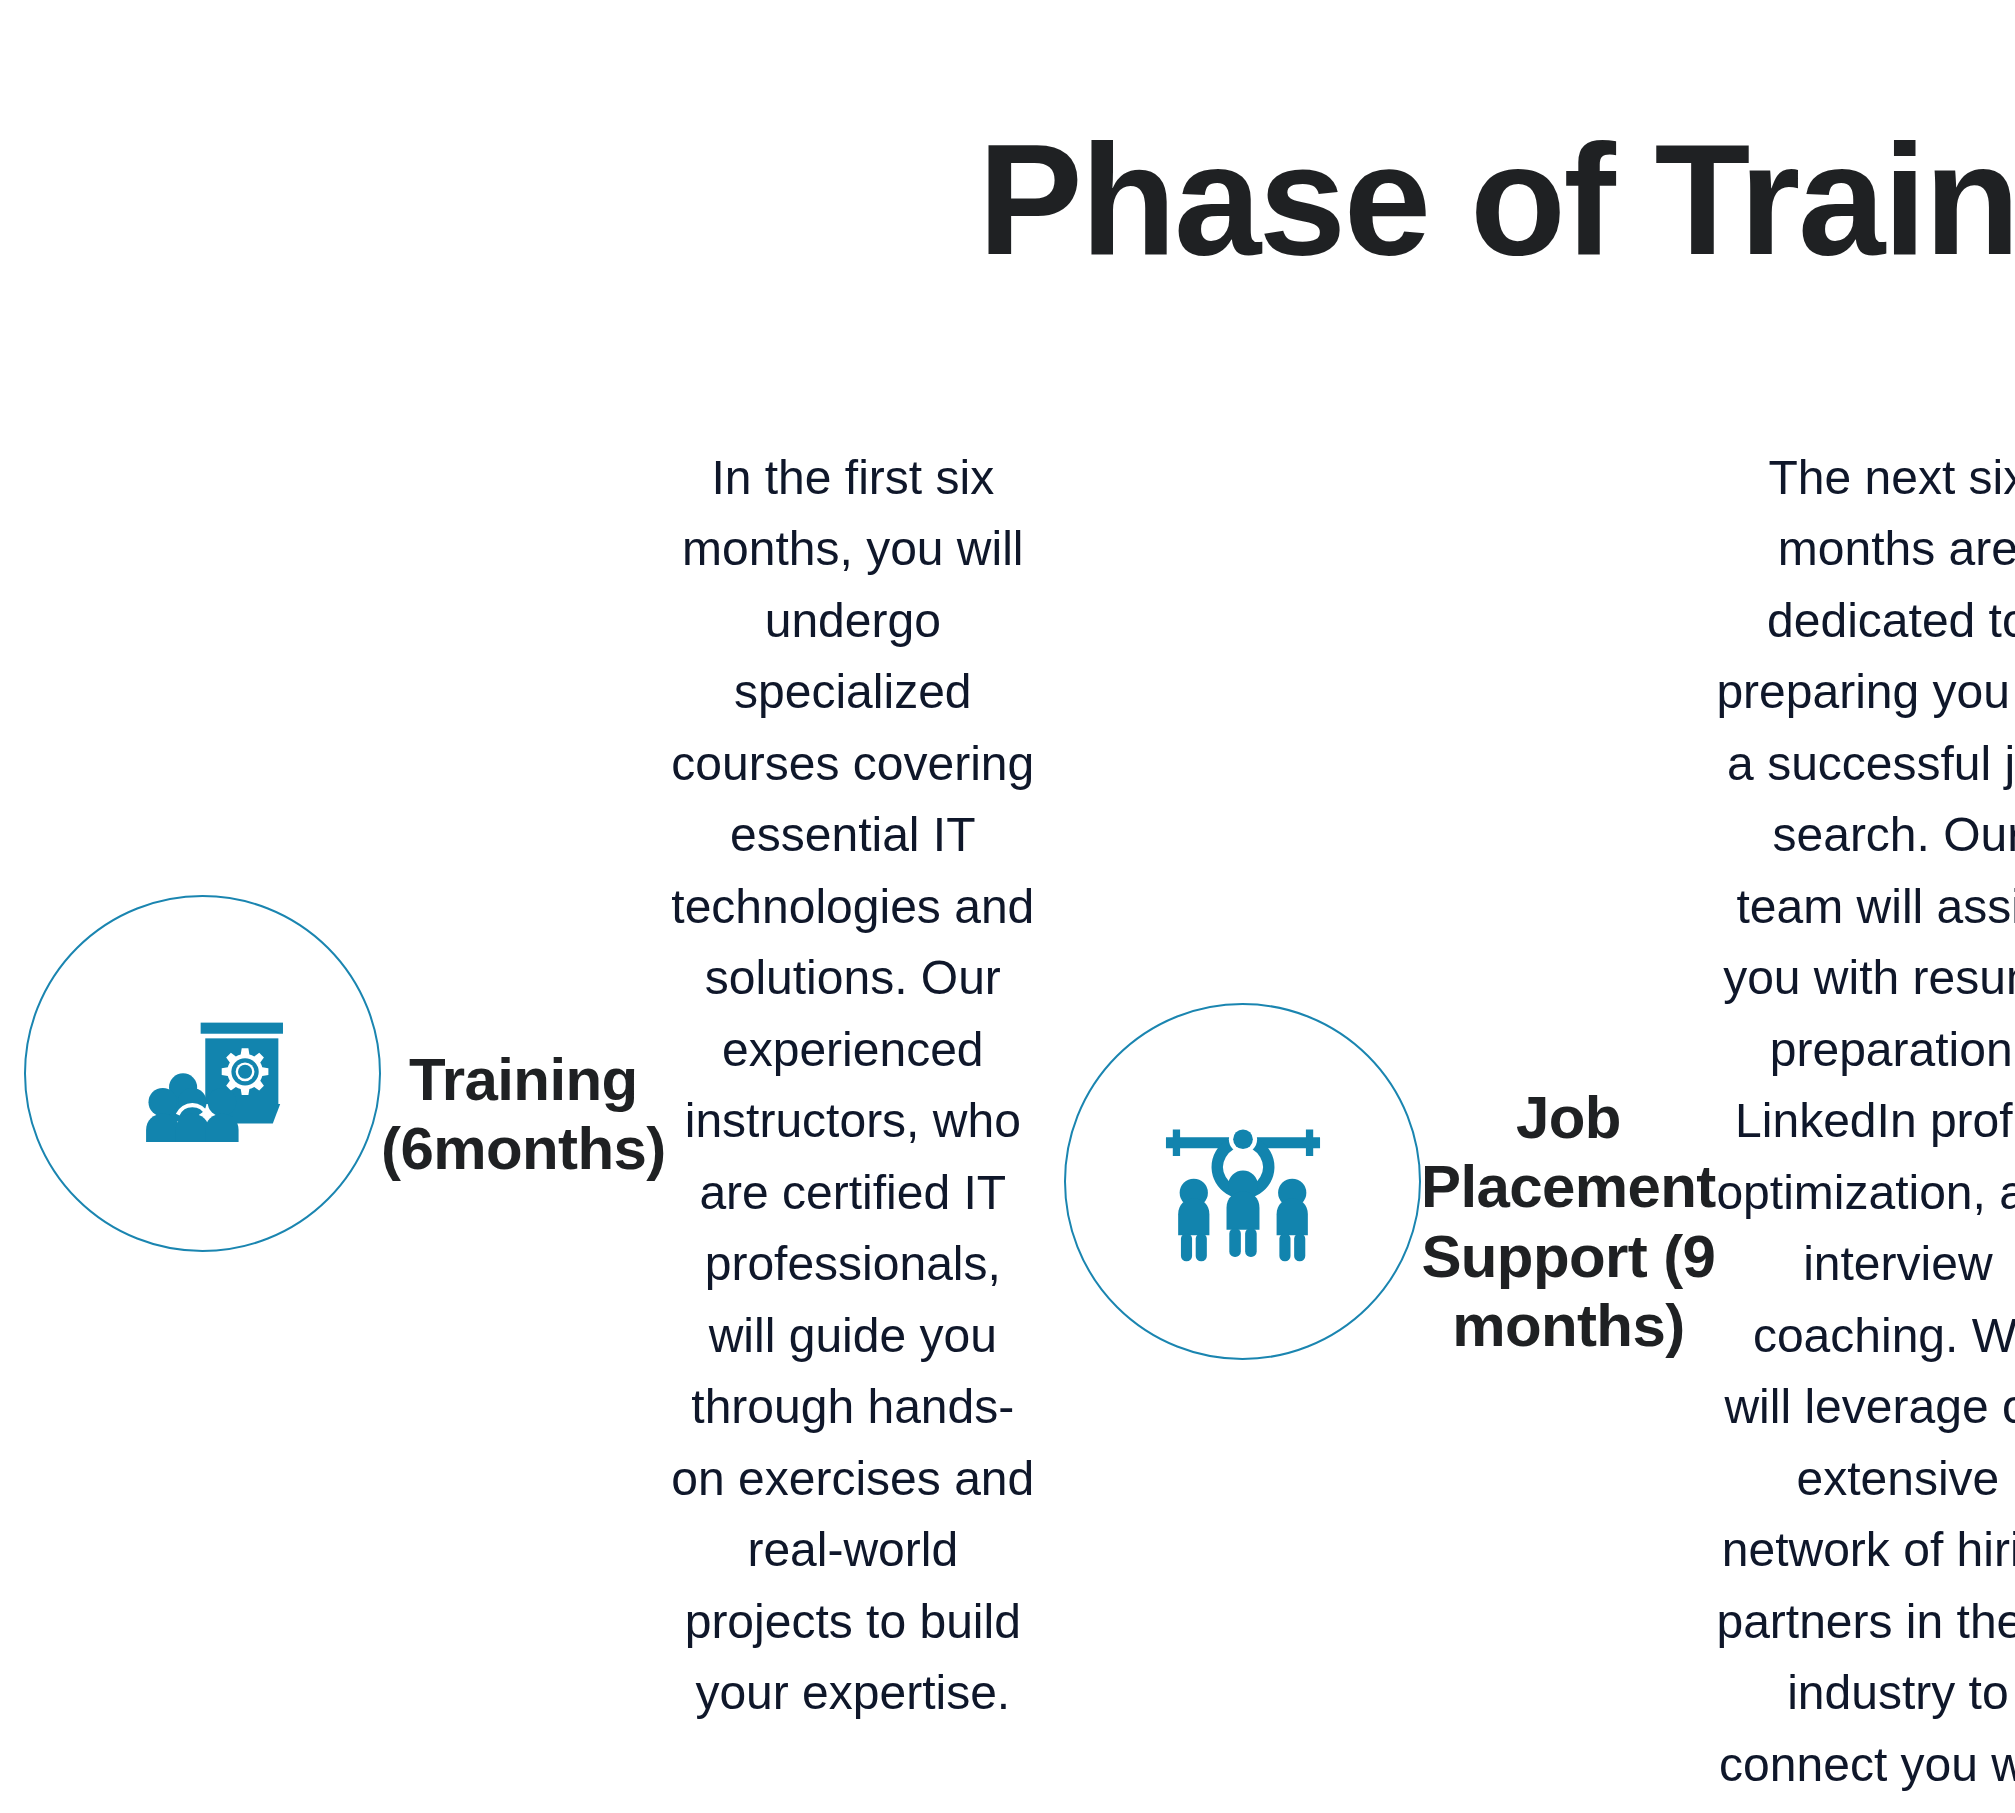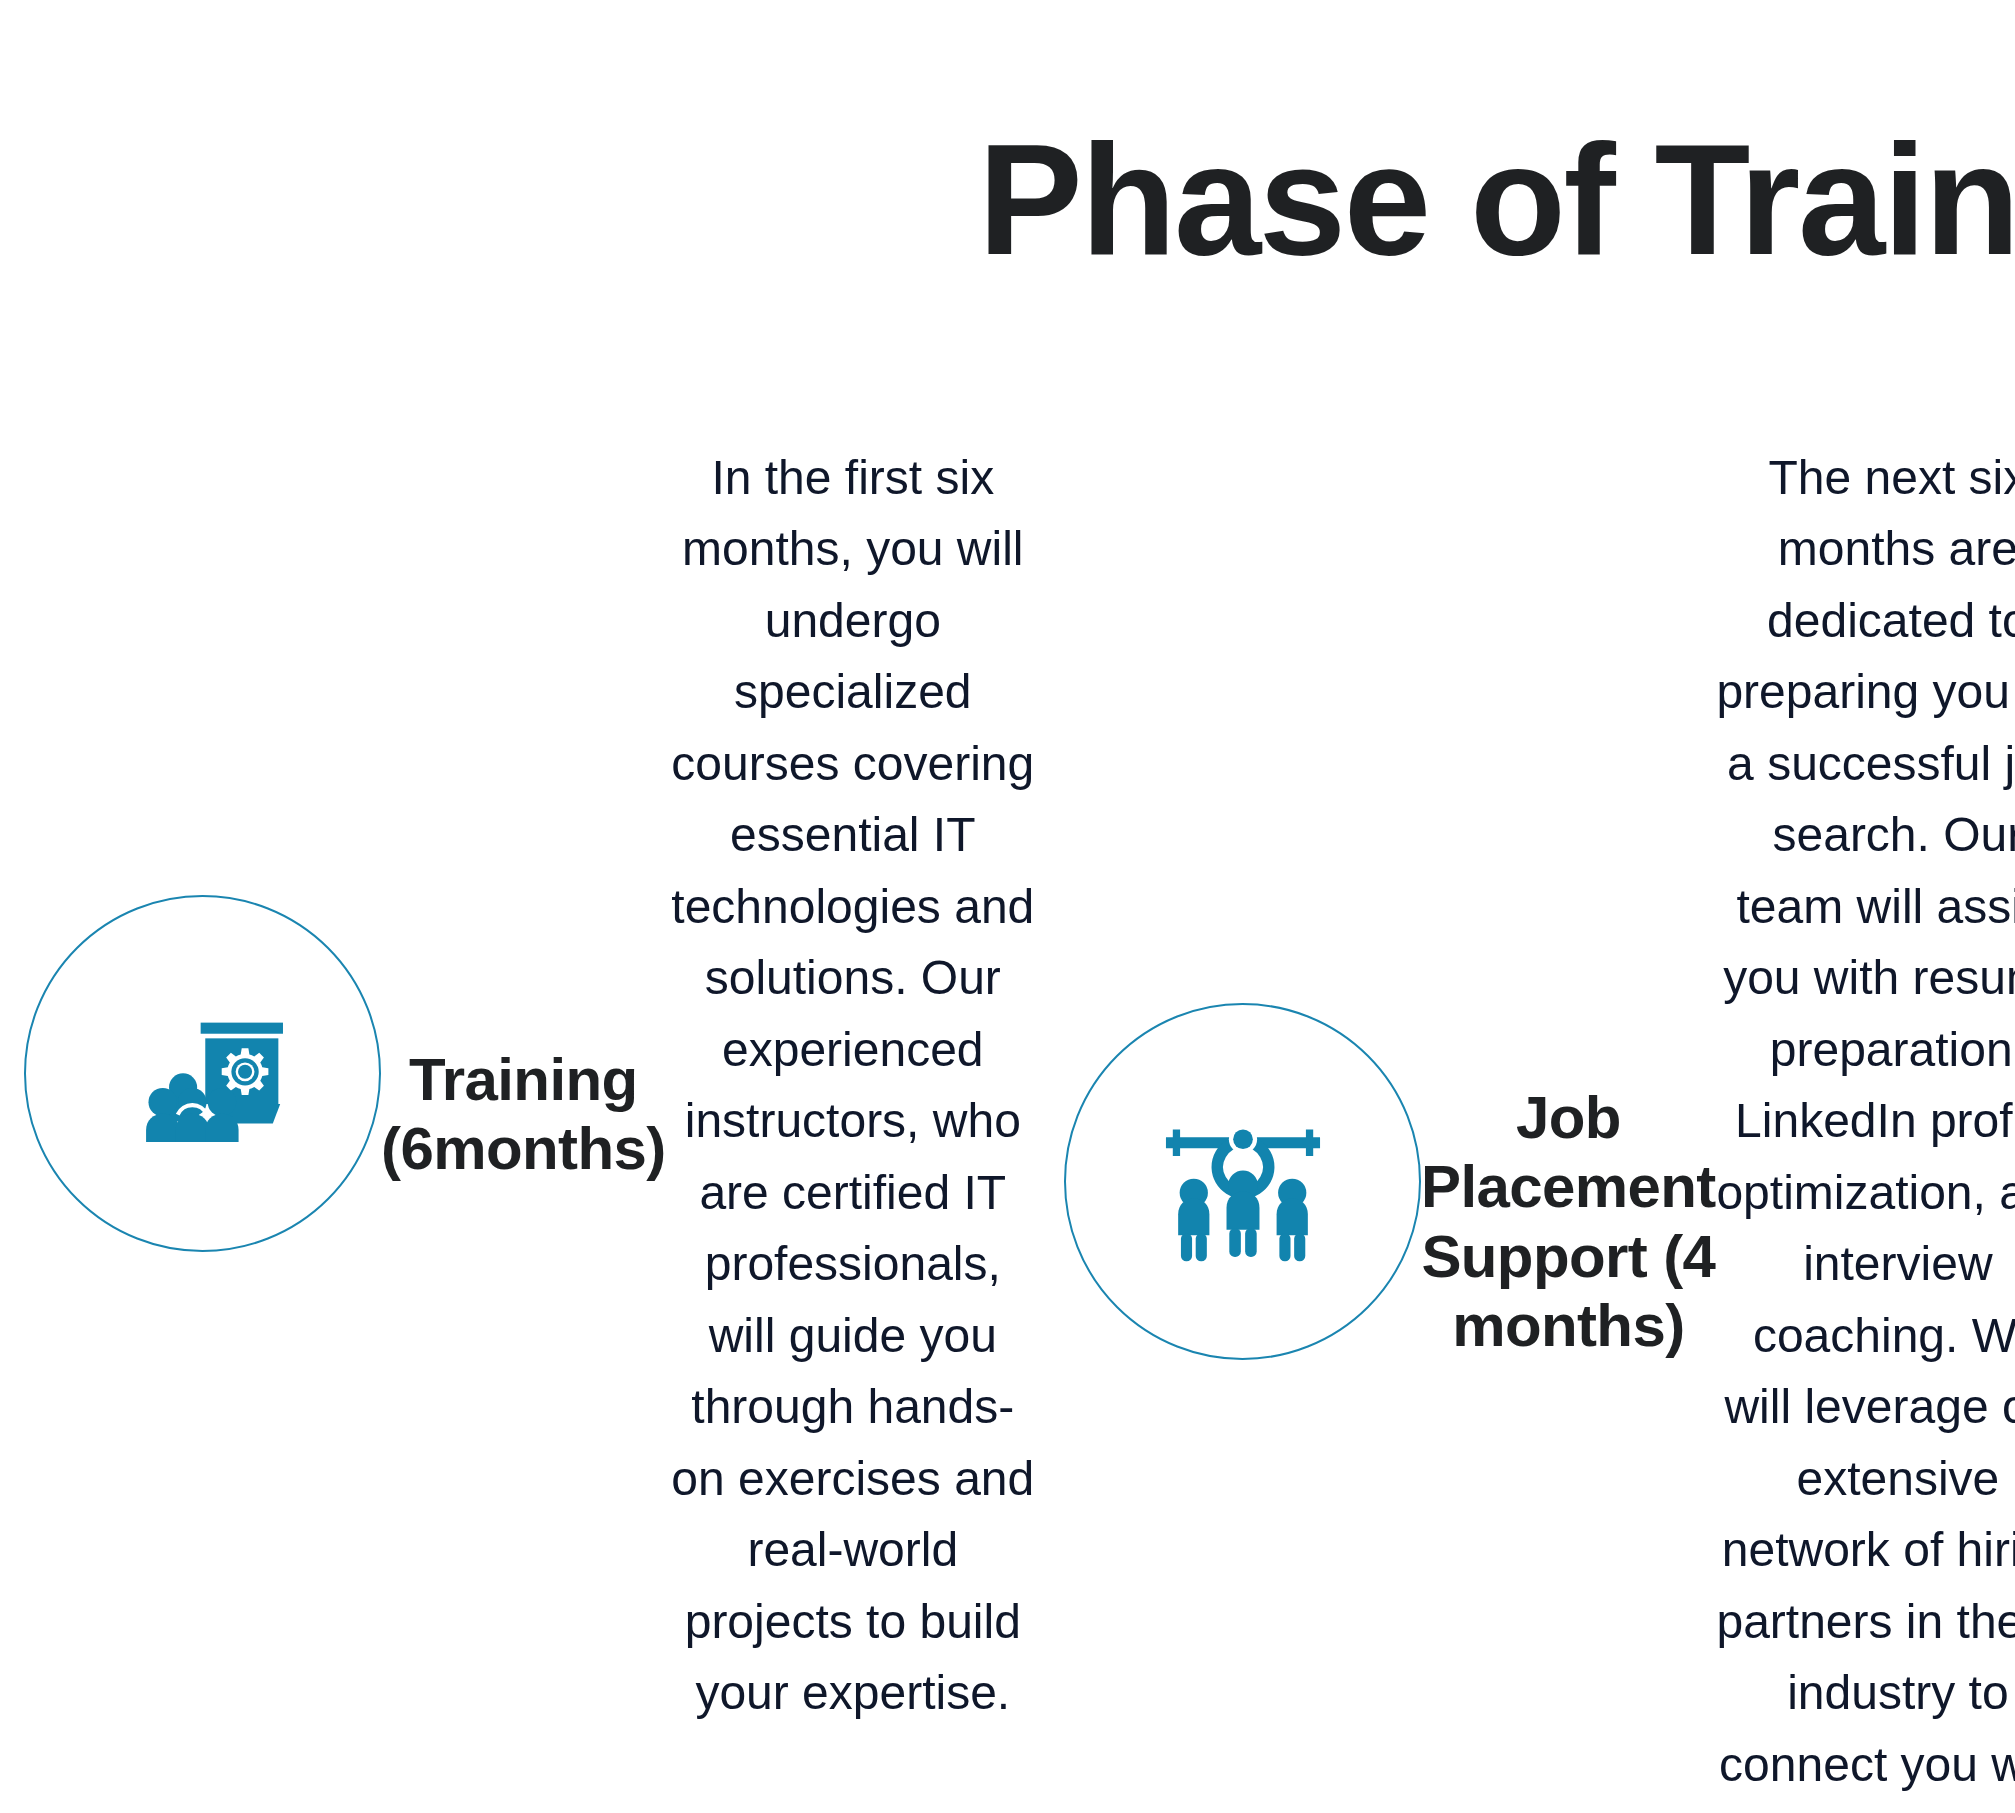--- a/index.html
+++ b/index.html
@@ -174,20 +174,20 @@
           <path d="M19.7 65.5c0-4.4 3.2-7.3 7.3-7.3s7.3 2.9 7.3 7.3v9.8H19.7z" fill="#1284AE"></path>
           <rect x="21" y="74.5" width="5.2" height="13" rx="2.5" fill="#1284AE"></rect>
           <rect x="27.9" y="74.5" width="5.2" height="13" rx="2.5" fill="#1284AE"></rect>
 
           <circle cx="73" cy="55.5" r="6.6" fill="#1284AE"></circle>
           <path d="M65.7 65.5c0-4.4 3.2-7.3 7.3-7.3s7.3 2.9 7.3 7.3v9.8H65.7z" fill="#1284AE"></path>
           <rect x="67" y="74.5" width="5.2" height="13" rx="2.5" fill="#1284AE"></rect>
           <rect x="73.9" y="74.5" width="5.2" height="13" rx="2.5" fill="#1284AE"></rect>
         </svg>
       </div>
-      <div class="card-heading">Job Placement Support (4 months)</div>
+      <div class="card-heading">Job Placement Support (9 months)</div>
       <div class="card-body">The next six months are dedicated to preparing you for a successful job search. Our team will assist you with resume preparation, LinkedIn profile optimization, and interview coaching. We will leverage our extensive network of hiring partners in the IT industry to connect you with relevant job opportunities.</div>
     </div>
 
   </div>
 
 </div>
 
 
 </body></html>

